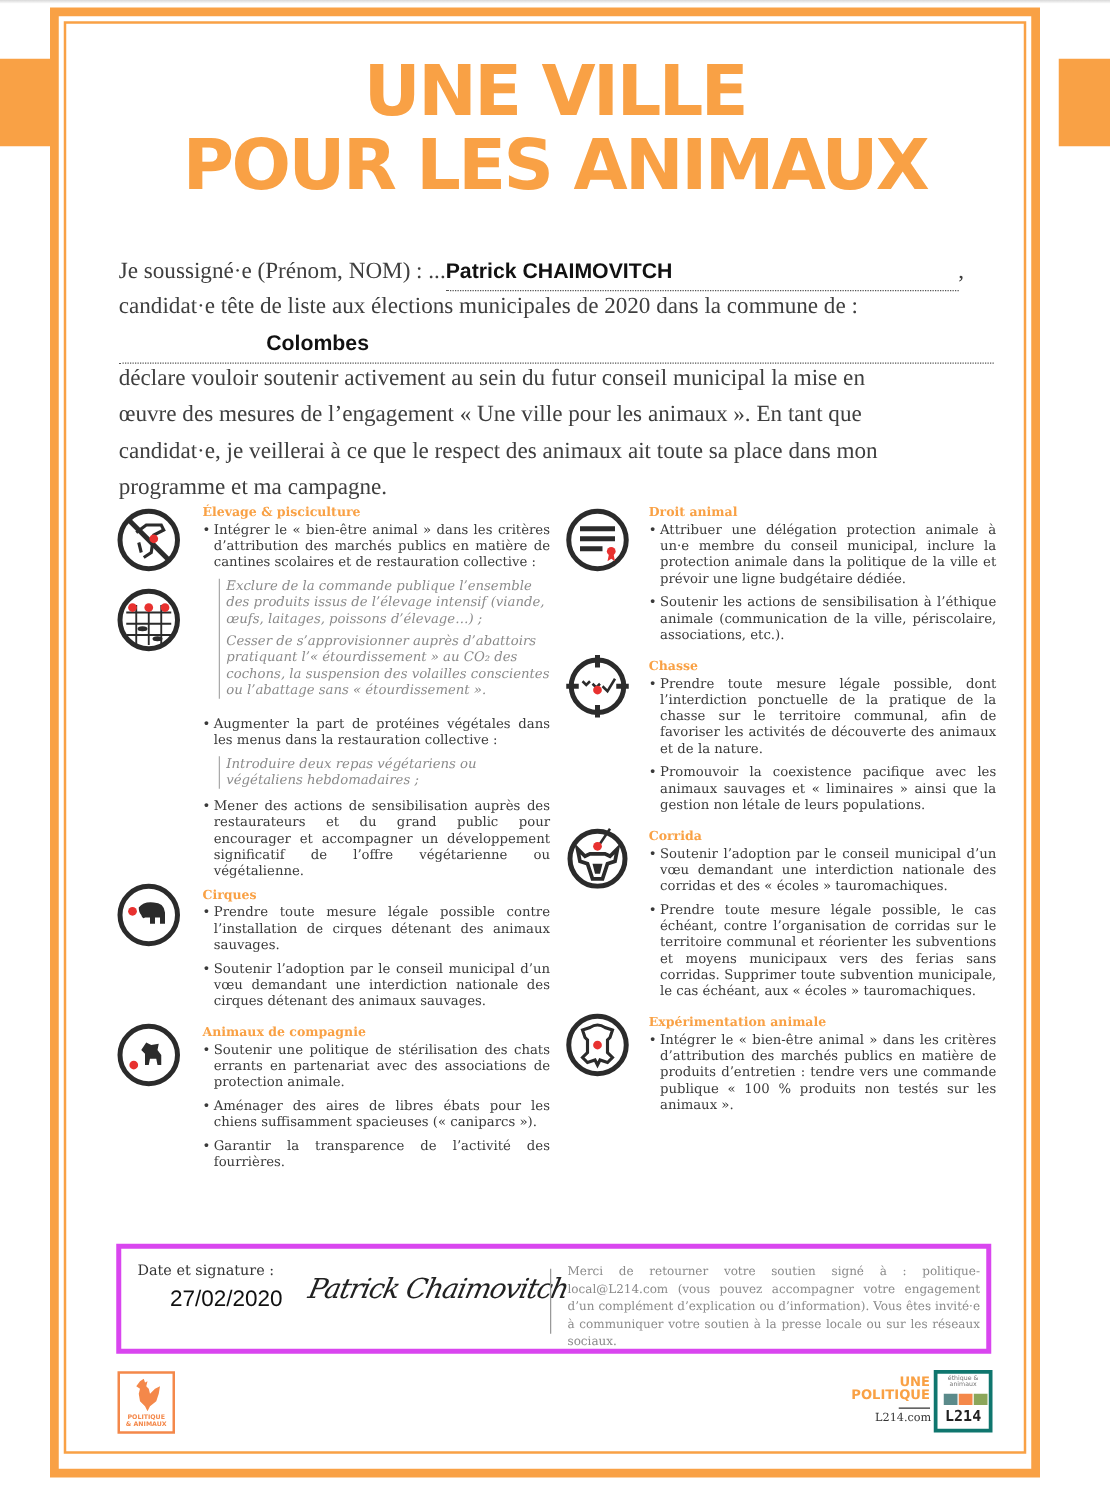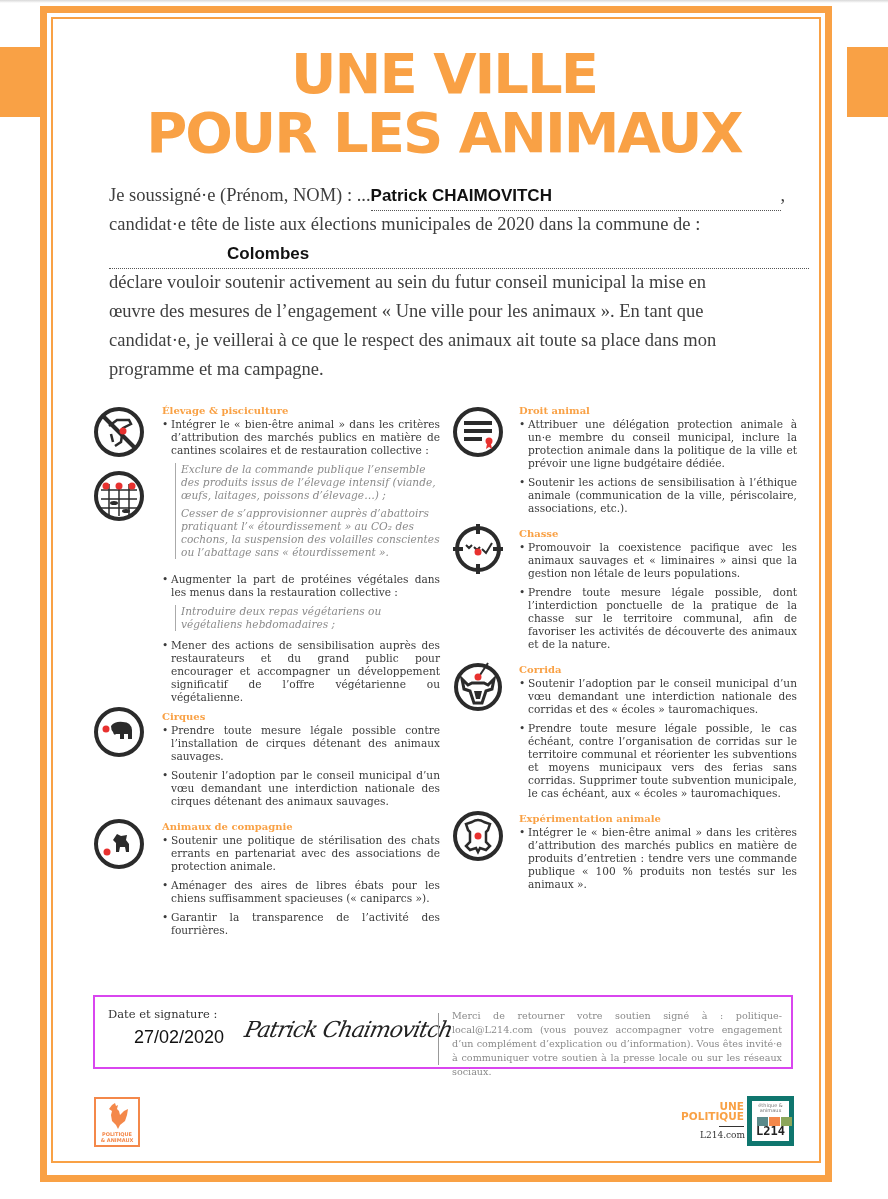--- a/index.html
+++ b/index.html
@@ -12,52 +12,52 @@
   .side-tab.right { left: 847px; width: 41px; }
 
   .frame-outer { position: absolute; left: 40px; top: 6px; width: 792px; height: 1176px; border: 7px solid #f9a145; }
   .frame-inner { position: absolute; left: 51px; top: 17px; width: 770px; height: 1146px; border: 2px solid #f9a145; }
 
   .title { position: absolute; left: 60px; width: 768px; text-align: center; color: #f9a145;
            font-family: "DejaVu Sans", sans-serif; font-weight: bold; font-size: 56px; letter-spacing: -2px; line-height: 60px; }
   .title.l1 { top: 44px; }
   .title.l2 { top: 103px; }
 
-  .intro { position: absolute; left: 95px; top: 181px; width: 705px; font-family: "Liberation Serif", serif; font-size: 18.5px; line-height: 29px; color: #3f3f3f; text-align: justify; margin-left: 14px; }
+  .intro { position: absolute; left: 95px; top: 202px; width: 705px; font-family: "Liberation Serif", serif; font-size: 18.5px; line-height: 29px; color: #3f3f3f; text-align: justify; }
   .intro .line { display: block; white-space: nowrap; position: relative; height: 29px; }
   .dots { display: inline-block; border-bottom: 1px dotted #555; vertical-align: baseline; }
   .filled { font-family: "Liberation Sans", sans-serif; font-weight: bold; font-size: 17px; color: #111; }
 
   .col { position: absolute; font-family: "DejaVu Serif", serif; font-size: 10.6px; line-height: 13px; color: #3a3a3a; }
   .col.left { left: 95px; top: 404px; width: 345px; }
   .col.right { left: 452px; top: 404px; width: 345px; }
 
   .section { position: relative; padding-left: 67px; }
   .icon { position: absolute; left: 0; width: 52px; height: 52px; }
   .sec-title { color: #f9a145; font-weight: bold; font-size: 10px; line-height: 14px; }
   .bullet { position: relative; padding-left: 9px; text-align: justify; margin-bottom: 6px; }
   .bullet::before { content: "•"; position: absolute; left: 0; top: 0; }
   .sub { margin: 4px 0 8px 13px; border-left: 1px solid #aaa; padding-left: 5px; color: #8a8a8a; font-style: italic; }
   .sub p { margin-bottom: 5px; }
   .sub.italic { font-style: italic; }
 
-  .sig-box { position: absolute; left: 93px; top: 995px; width: 700px; height: 74px; border: 2px solid #d946ef; text-decoration: underline; }
+  .sig-box { position: absolute; left: 93px; top: 995px; width: 700px; height: 88px; border: 4px solid #d946ef; text-decoration: underline; }
   .sig-label { position: absolute; left: 13px; top: 10px; font-family: "DejaVu Serif", serif; font-size: 11.5px; color: #333; }
   .sig-date { position: absolute; left: 39px; top: 30px; font-family: "Liberation Sans", sans-serif; font-size: 18px; color: #111; }
   .sig-signature { position: absolute; left: 150px; top: 20px; font-family: "DejaVu Serif", serif; font-style: italic; font-size: 22px; color: #222; transform: skewX(-12deg); letter-spacing: -1px; }
   .sig-divider { position: absolute; left: 343px; top: 16px; width: 1px; height: 52px; background: #999; }
   .sig-note { position: absolute; left: 357px; top: 12px; width: 330px; font-family: "DejaVu Serif", serif; font-size: 9.6px; line-height: 14px; color: #8a8a8a; text-align: justify; }
 
   .logo-left { position: absolute; left: 94px; top: 1097px; width: 46px; height: 50px; border: 2px solid #f4884a; }
   .logo-left .txt { position: absolute; left: 0; right: 0; bottom: 2px; text-align: center; font-family: "DejaVu Sans", sans-serif; font-weight: bold; font-size: 5px; line-height: 6px; color: #f4884a; }
 
   .initiative { position: absolute; left: 674px; top: 1101px; width: 70px; text-align: right; font-family: "DejaVu Sans", sans-serif; font-weight: bold; font-size: 10.5px; line-height: 10px; color: #f9a145; }
   .init-line { position: absolute; left: 719px; top: 1126px; width: 25px; height: 1px; background: #333; }
   .l214-url { position: absolute; left: 700px; top: 1130px; font-family: "DejaVu Serif", serif; font-size: 9px; color: #333; }
-  .logo-right { position: absolute; left: 747px; top: 1096px; width: 47px; height: 50px; border: 5px solid #0f766e; }
+  .logo-right { position: absolute; left: 747px; top: 1096px; width: 47px; height: 50px; border: 3px solid #0f766e; }
   .logo-right .eth { position: absolute; top: 2px; left: 0; right: 0; text-align: center; font-family: "DejaVu Sans", sans-serif; font-size: 5px; line-height: 5px; color: #777; }
   .logo-right .blocks { position: absolute; top: 16px; left: 5px; display: flex; gap: 1px; }
   .logo-right .blocks span { display: block; width: 11px; height: 9px; }
   .logo-right .num { position: absolute; bottom: 3px; left: 0; right: 0; text-align: center; font-family: "DejaVu Sans Mono", monospace; font-weight: bold; font-size: 12px; color: #222; }
 </style>
 </head>
 <body>
 
 <div class="topshadow"></div>
 <div class="side-tab left"></div>
@@ -154,22 +154,22 @@
   </div>
 
   <div class="section" style="margin-top:12px;">
     <svg class="icon" style="top:-4px;" viewBox="0 0 52 52">
       <circle cx="26" cy="26" r="21" fill="none" stroke="#2b2b2b" stroke-width="4"></circle>
       <path d="M26 1 V11 M26 41 V51 M1 26 H11 M41 26 H51" stroke="#2b2b2b" stroke-width="4"></path>
       <path d="M14 22 L17 25 L20 22 M22 24 L25 27 L28 24 M30 26 L34 30 L40 20" fill="none" stroke="#2b2b2b" stroke-width="2"></path>
       <circle cx="26" cy="29" r="3.5" fill="#e8312f"></circle>
     </svg>
     <div class="sec-title">Chasse</div>
+    <div class="bullet">Prendre toute mesure légale possible, dont l’interdiction ponctuelle de la pratique de la chasse sur le territoire communal, afin de favoriser les activités de découverte des animaux et de la nature.</div>
     <div class="bullet">Promouvoir la coexistence pacifique avec les animaux sauvages et « liminaires » ainsi que la gestion non létale de leurs populations.</div>
-    <div class="bullet">Prendre toute mesure légale possible, dont l’interdiction ponctuelle de la pratique de la chasse sur le territoire communal, afin de favoriser les activités de découverte des animaux et de la nature.</div>
   </div>
 
   <div class="section" style="margin-top:12px;">
     <svg class="icon" style="top:-4px;" viewBox="0 0 52 52">
       <circle cx="26" cy="28" r="22" fill="none" stroke="#2b2b2b" stroke-width="4"></circle>
       <path d="M10 20 L16 26 L20 24 L32 24 L36 26 L42 20 L40 30 L34 32 L30 44 L22 44 L18 32 L12 30 Z" fill="none" stroke="#2b2b2b" stroke-width="3"></path>
       <path d="M22 32 L30 32 L28 40 L24 40 Z" fill="#2b2b2b"></path>
       <line x1="28" y1="16" x2="36" y2="4" stroke="#2b2b2b" stroke-width="2"></line>
       <circle cx="26" cy="18" r="3.5" fill="#e8312f"></circle>
     </svg>

